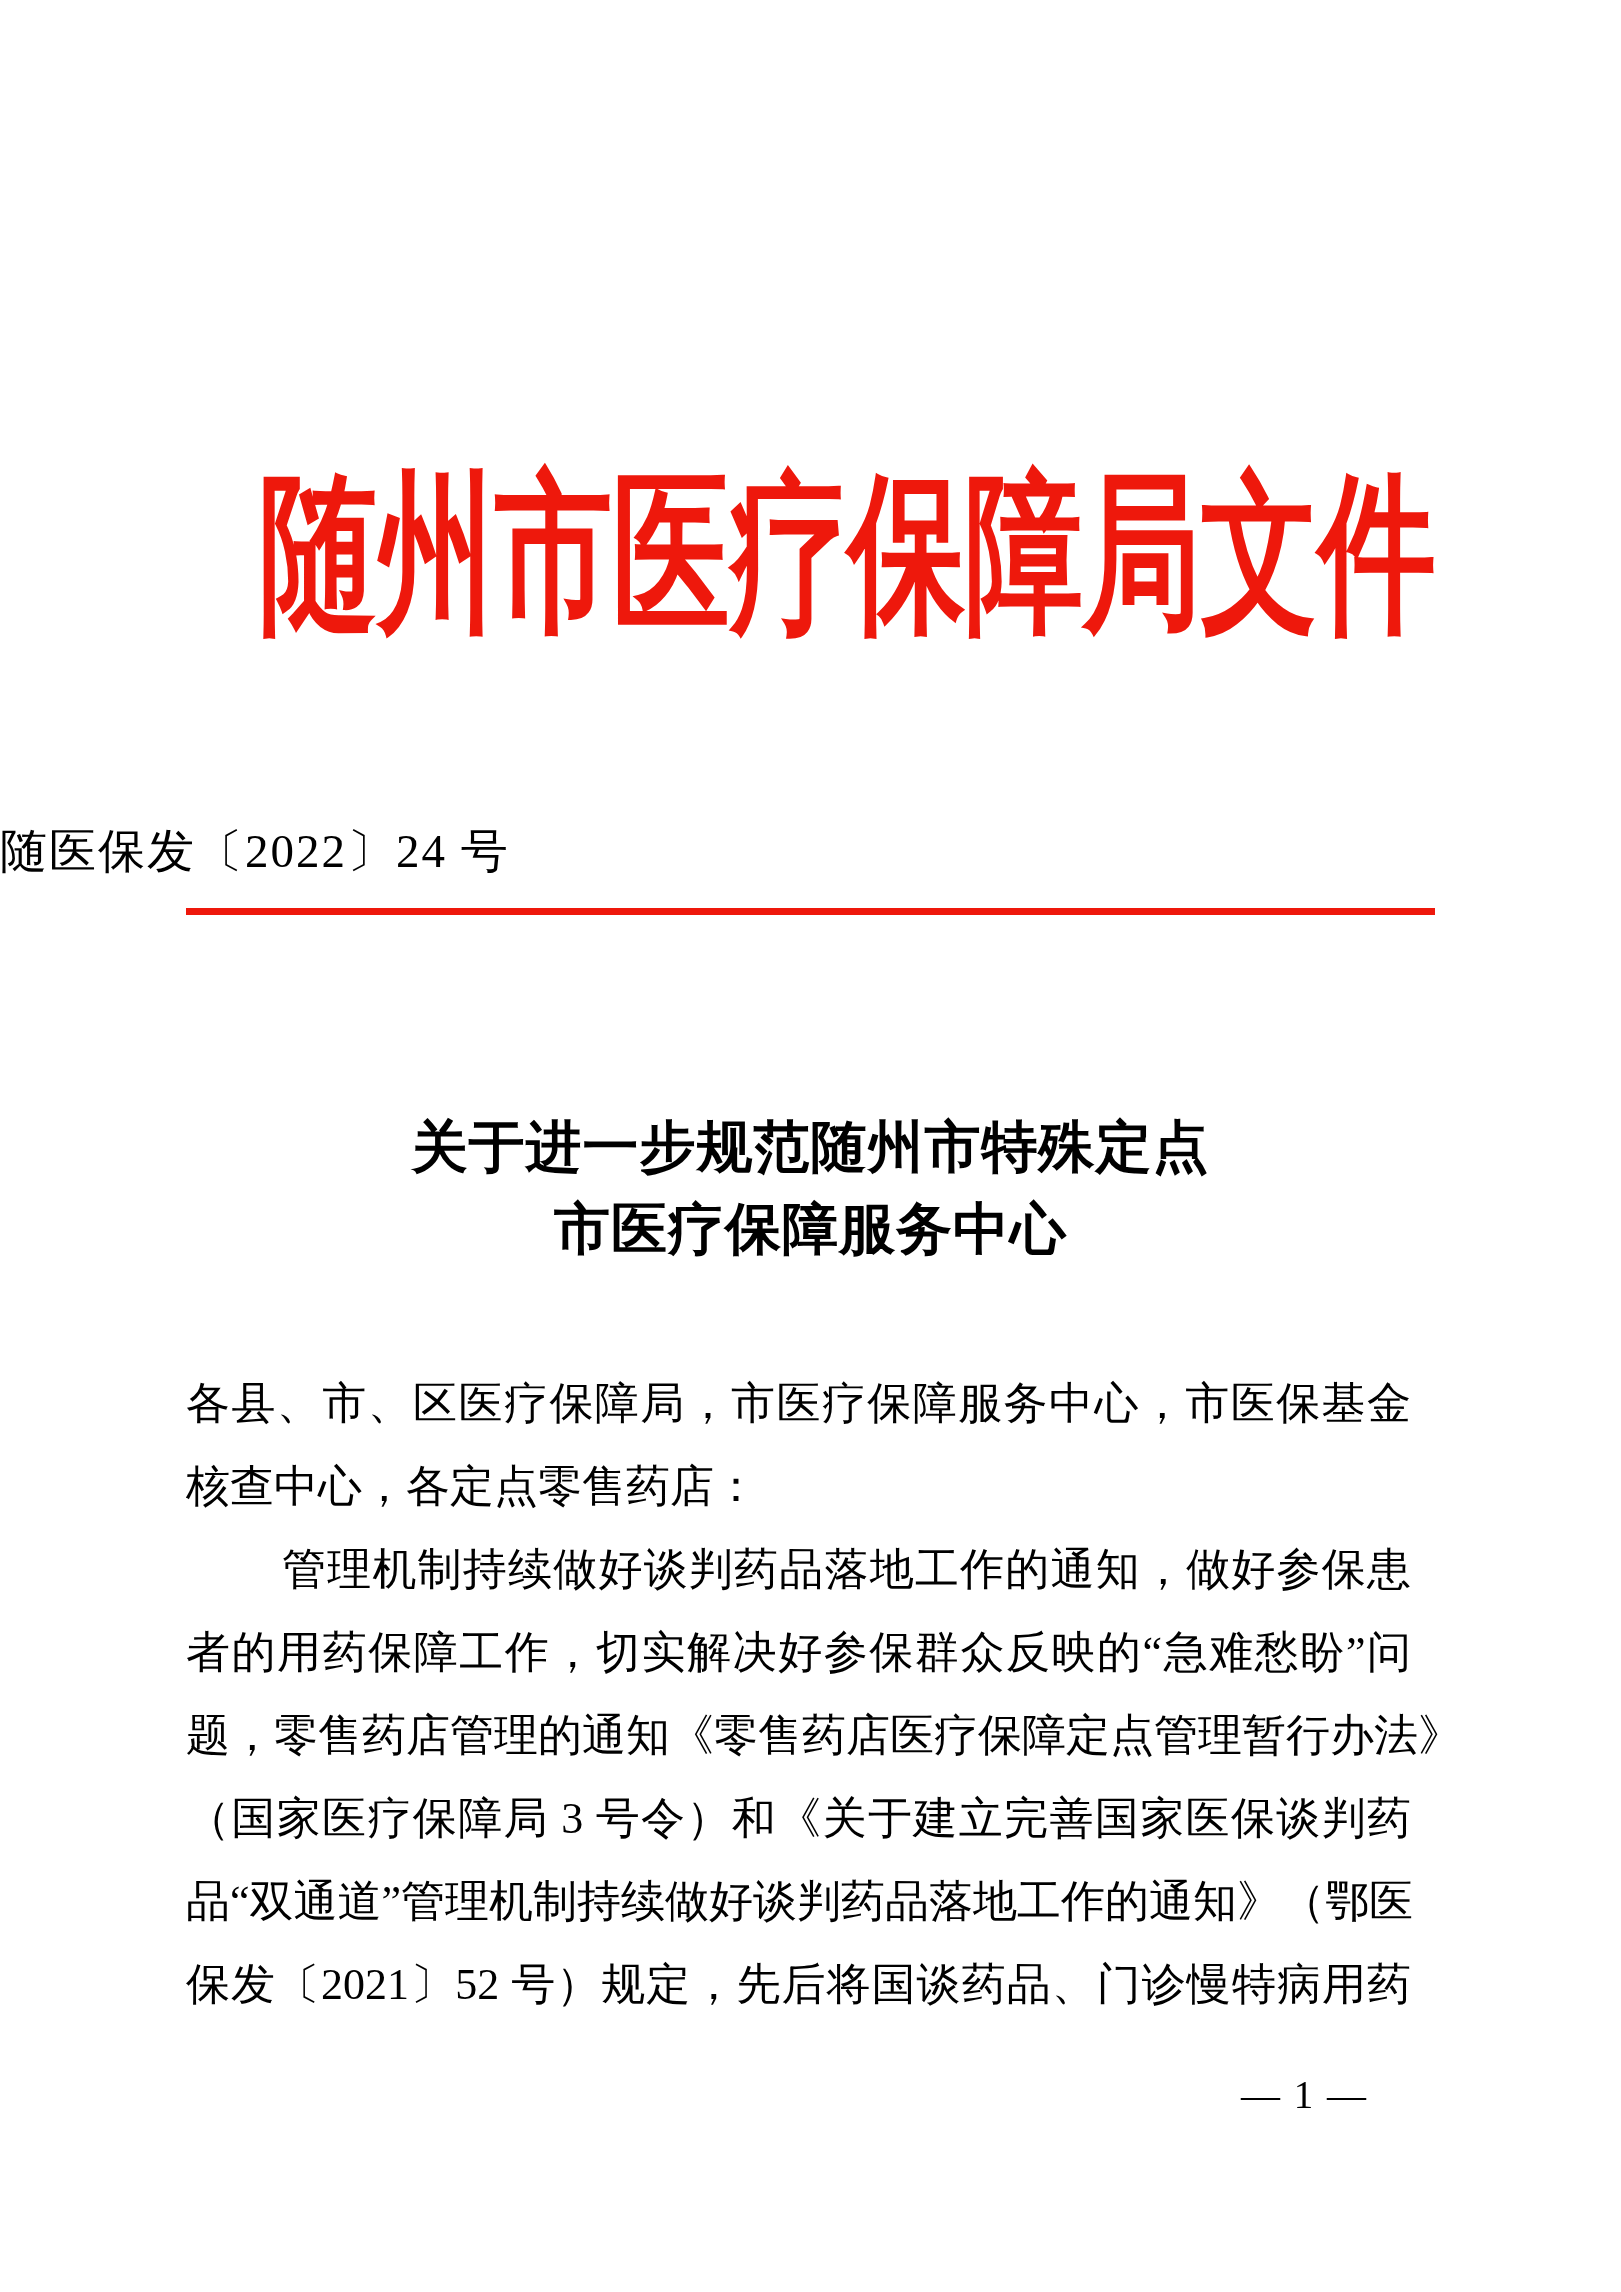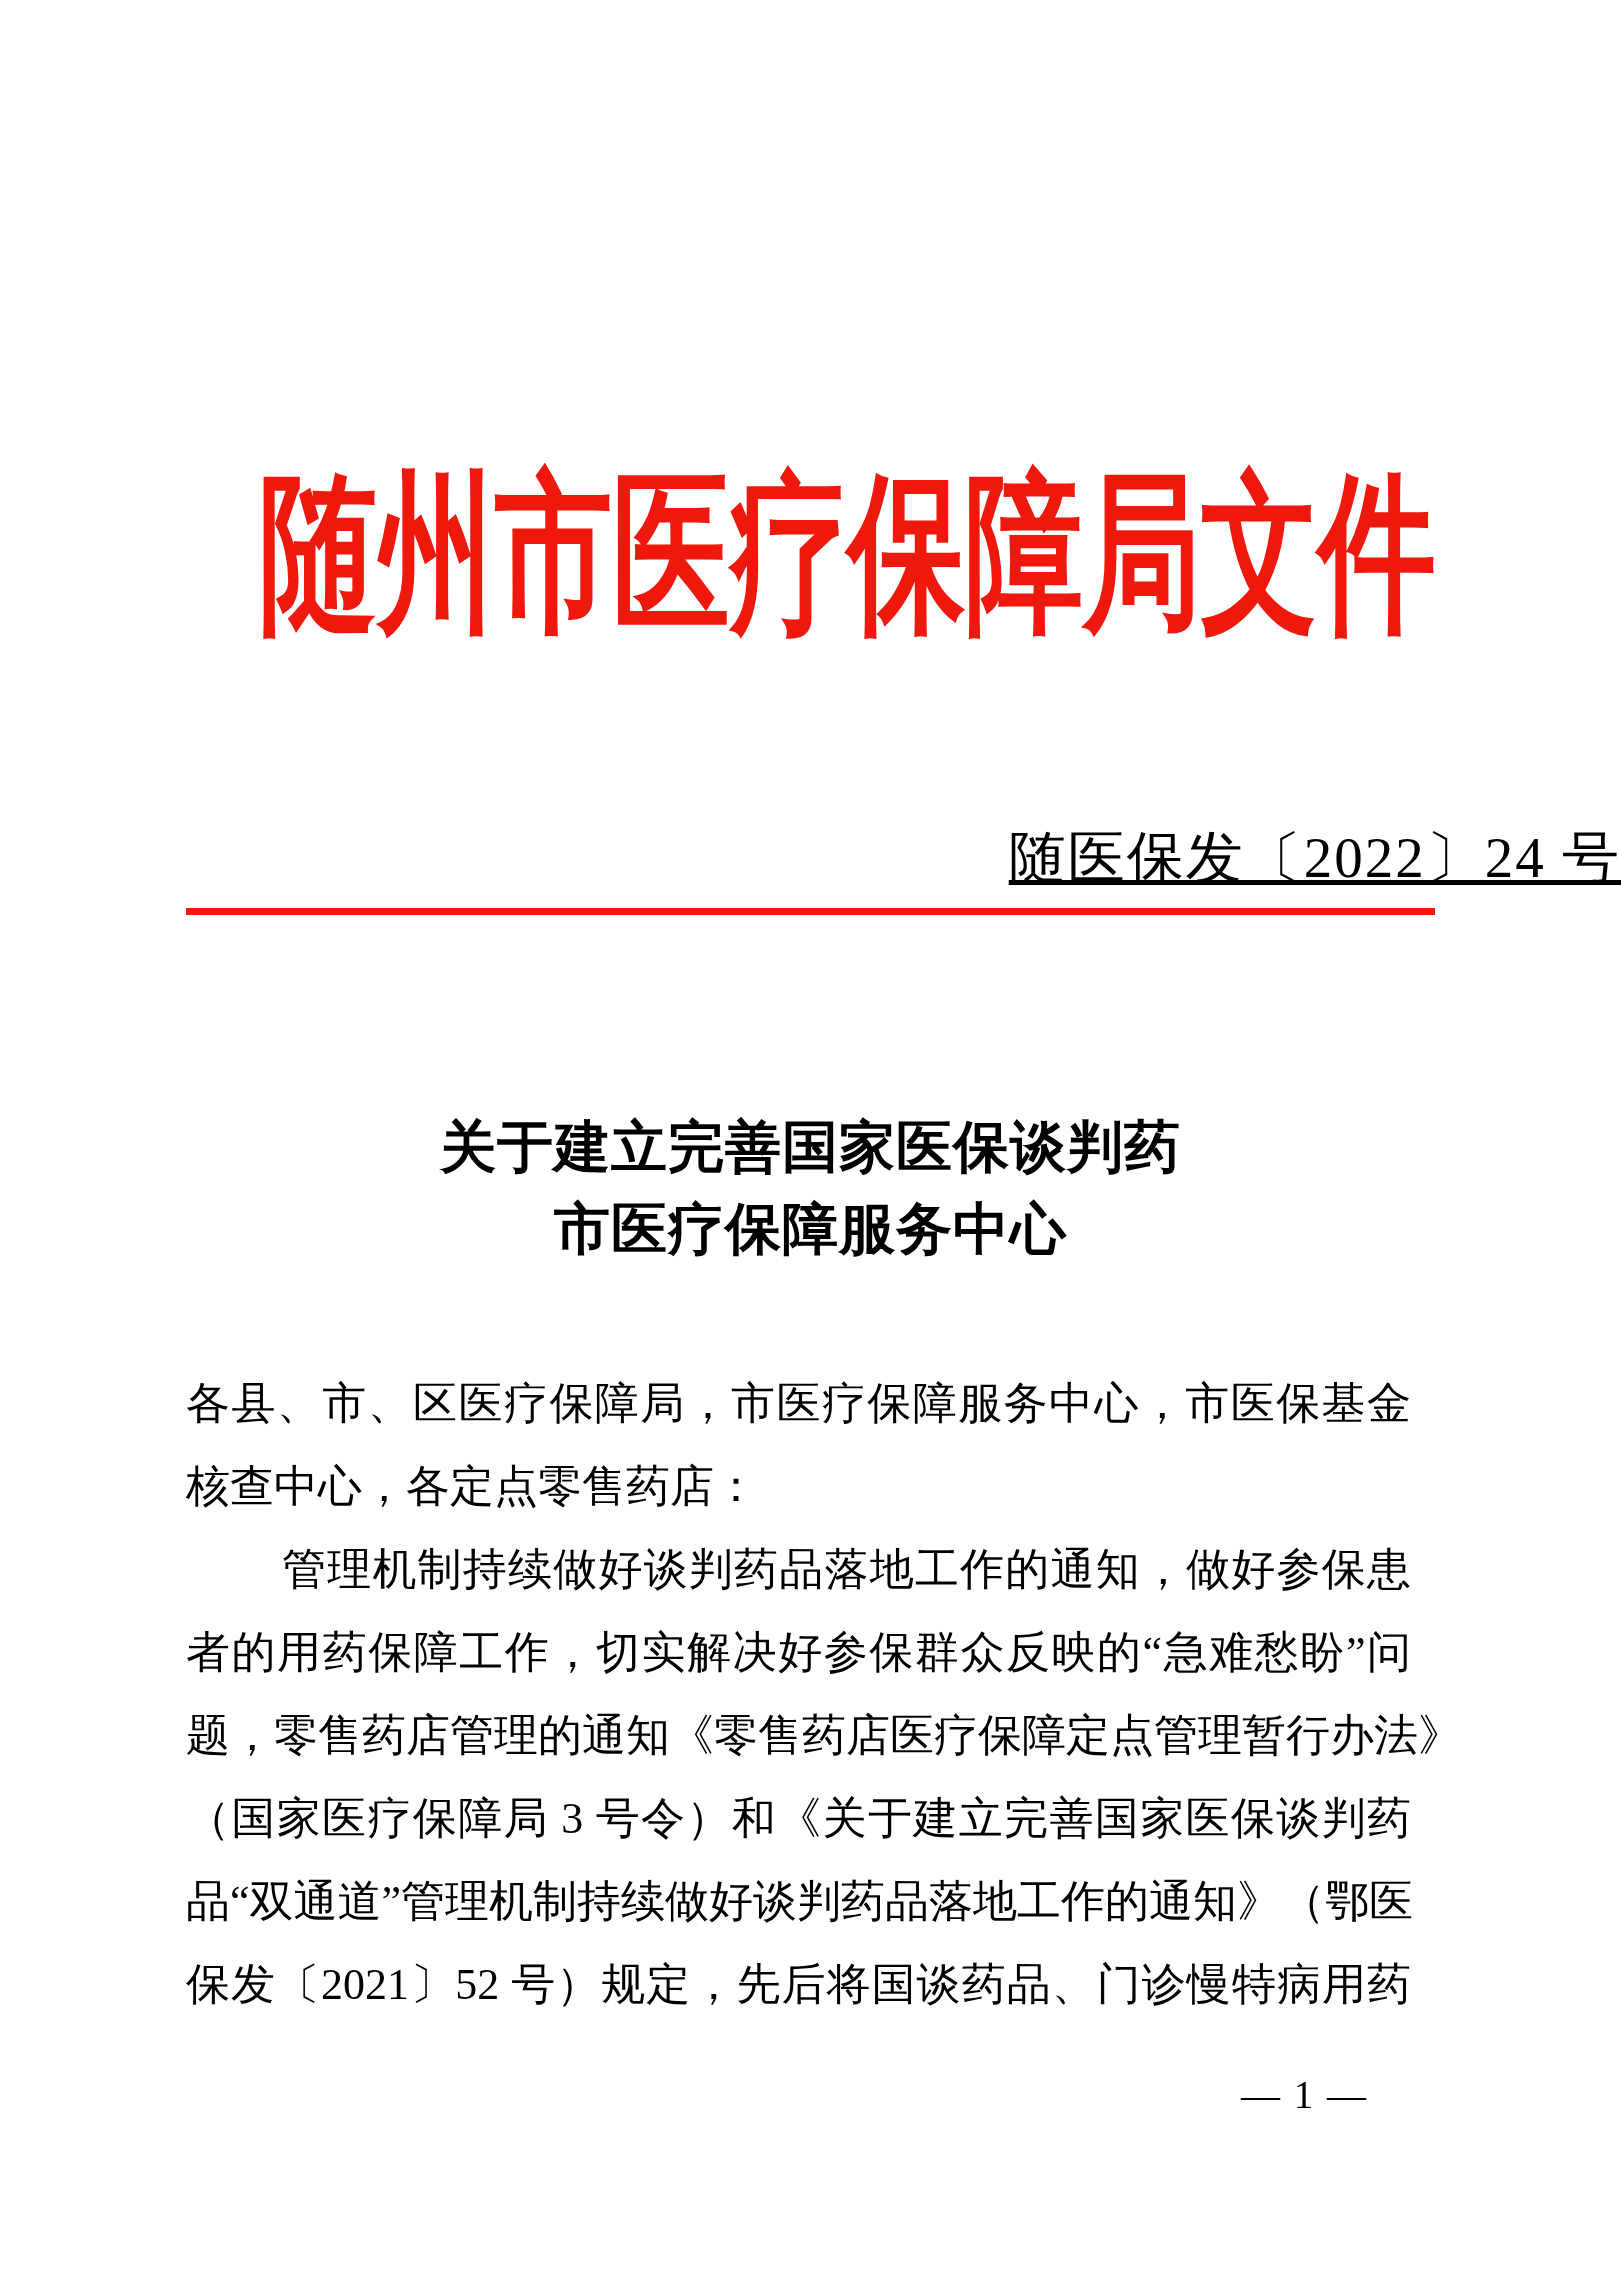--- a/index.html
+++ b/index.html
@@ -29,25 +29,24 @@
     white-space: nowrap;
     transform: scaleX(0.68);
     transform-origin: 50% 50%;
     letter-spacing: 0;
   }
   .doc-number {
     position: absolute;
     top: 821px;
     left: 0;
     width: 100%;
-    text-align: right;
-    font-size: 57px;
+    text-align: left;
+    font-size: 47px;
     line-height: 1.3;
     letter-spacing: 2px;
-    text-decoration: underline;
   }
   .red-rule {
     position: absolute;
     top: 908px;
     left: 186px;
     width: 1249px;
     height: 6.9px;
     background: var(--red, #ee180c);
   }
   .doc-title {
@@ -96,21 +95,21 @@
 
 <div class="page" style="--red: #ee180c; --ink: #000000; --page-bg: #ffffff;">
 
   <div class="agency-header">随州市医疗保障局文件</div>
 
   <div class="doc-number">随医保发〔2022〕24 号</div>
 
   <div class="red-rule"></div>
 
   <div class="doc-title">
-    <div>关于建立完善国家医保谈判药</div>
+    <div>关于进一步规范随州市特殊定点</div>
     <div>市医疗保障服务中心</div>
   </div>
 
   <div class="body-block">
     <div class="body-line">各县、市、区医疗保障局，市医疗保障服务中心，市医保基金</div>
     <div class="body-line short">核查中心，各定点零售药店：</div>
     <div class="body-line indent">管理机制持续做好谈判药品落地工作的通知，做好参保患</div>
     <div class="body-line">者的用药保障工作，切实解决好参保群众反映的“急难愁盼”问</div>
     <div class="body-line">题，零售药店管理的通知《零售药店医疗保障定点管理暂行办法》</div>
     <div class="body-line">（国家医疗保障局 3 号令）和《关于建立完善国家医保谈判药</div>

